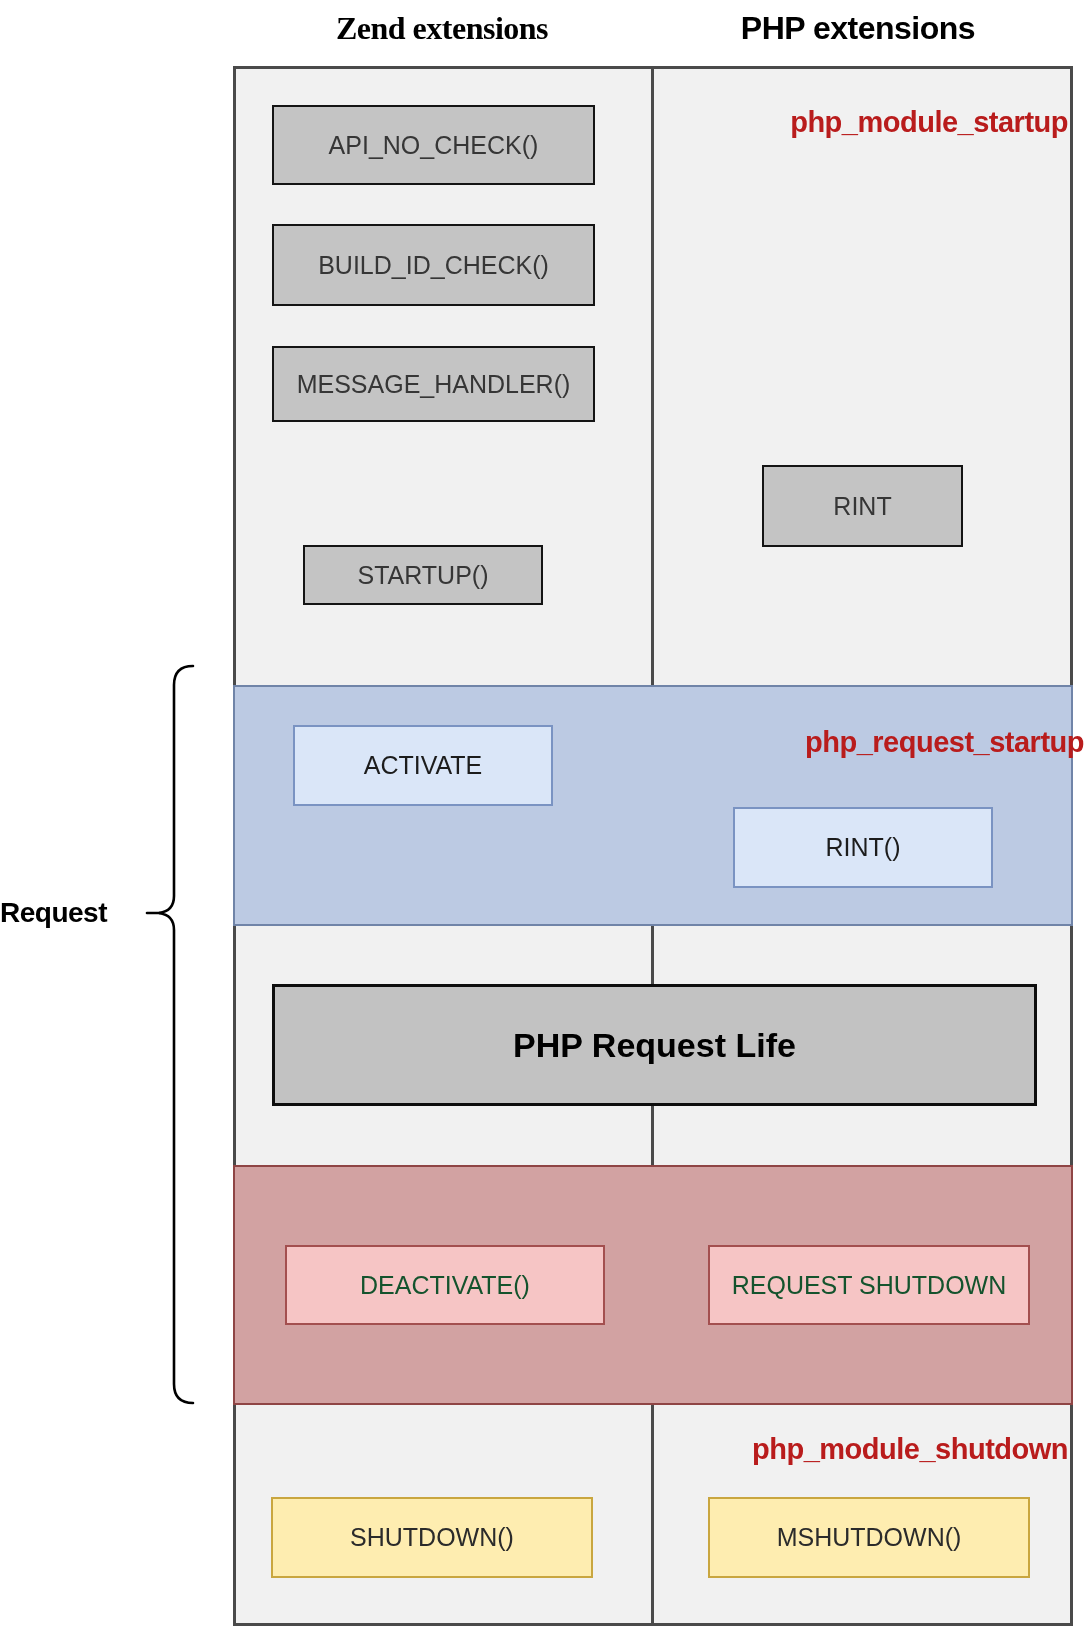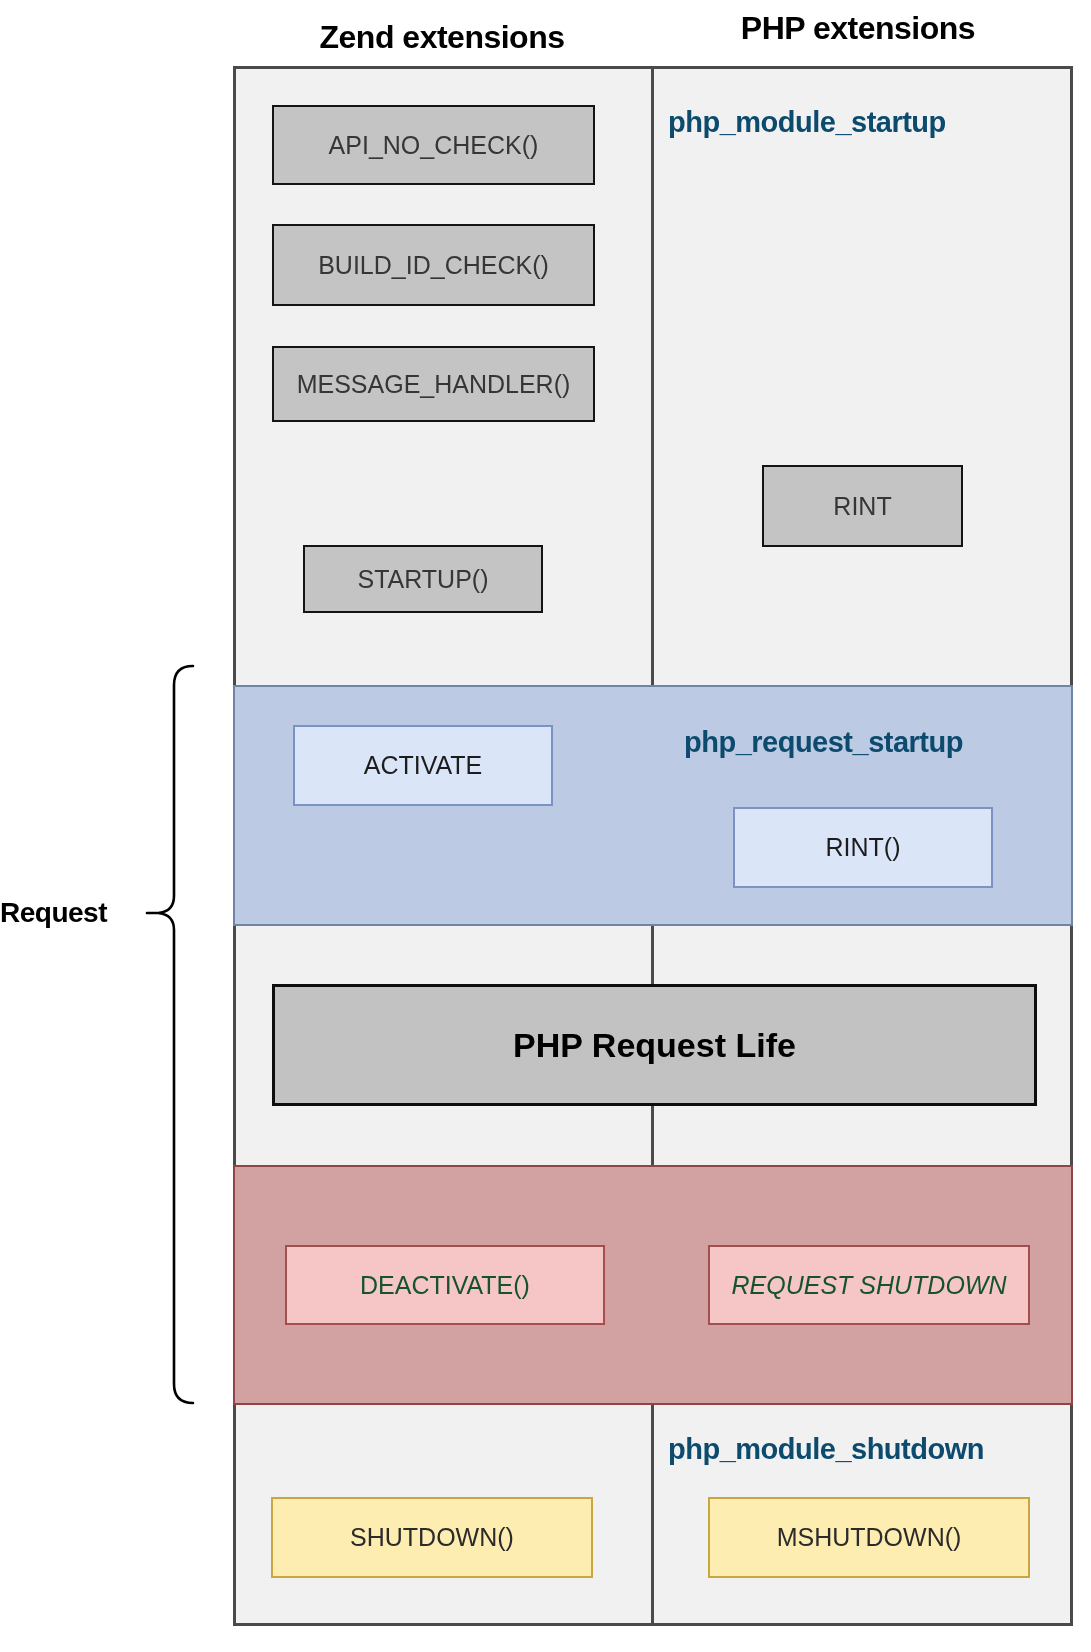--- a/index.html
+++ b/index.html
@@ -29,62 +29,62 @@
   }
   .box.gray{background:#c4c4c4;border:2px solid #141414;}
   .box.bluebox{background:#dae6f8;border:2px solid #7a93c2;color:#1c1c1c;}
   .box.pink{background:#f6c5c5;border:2px solid #a34f4f;color:#14532d;}
   .box.yellow{background:#feedb0;border:2px solid #c9a63f;color:#2b2b2b;}
   .box.big{
     background:#c2c2c2;border:3px solid #0d0d0d;
     font-size:34px;font-weight:bold;color:#000;
   }
   .collabel{
-    font-size:29px;font-weight:bold;color:#0c4a6e;
-    text-align:left;z-index:3;letter-spacing:-0.5px;
+    font-size:29px;font-weight:bold;color:#b91c1c;
+    text-align:right;z-index:3;letter-spacing:-0.5px;
   }
   .request-label{
     font-size:28px;font-weight:bold;color:#000;
     z-index:3;letter-spacing:-0.5px;
   }
   svg{display:block;}
 </style>
 </head>
 <body>
 
-<div class="abs hdr" style="left:242px;top:19px;width:400px;">Zend extensions</div>
+<div class="abs hdr" style="left:242px;top:10px;width:400px;font-family:Liberation Serif, serif;">Zend extensions</div>
 <div class="abs hdr" style="left:658px;top:10px;width:400px;">PHP extensions</div>
 
 <div class="abs container"></div>
 
 <div class="abs divider" style="top:66px;height:621px;"></div>
 <div class="abs divider" style="top:926px;height:60px;"></div>
 <div class="abs divider" style="top:1104px;height:63px;"></div>
 <div class="abs divider" style="top:1403px;height:223px;"></div>
 
 <div class="abs band blue"></div>
 <div class="abs band red"></div>
 
 <div class="abs collabel" style="left:668px;top:106px;width:400px;">php_module_startup</div>
 <div class="abs collabel" style="left:684px;top:726px;width:400px;">php_request_startup</div>
 <div class="abs collabel" style="left:668px;top:1433px;width:400px;">php_module_shutdown</div>
 
 <div class="abs box gray" style="left:272px;top:105px;width:323px;height:80px;">API_NO_CHECK()</div>
 <div class="abs box gray" style="left:272px;top:224px;width:323px;height:82px;">BUILD_ID_CHECK()</div>
 <div class="abs box gray" style="left:272px;top:346px;width:323px;height:76px;">MESSAGE_HANDLER()</div>
 <div class="abs box gray" style="left:762px;top:465px;width:201px;height:82px;">RINT</div>
-<div class="abs box gray" style="left:303px;top:545px;width:240px;height:68px;">STARTUP()</div>
+<div class="abs box gray" style="left:303px;top:545px;width:240px;height:60px;">STARTUP()</div>
 
 <div class="abs box bluebox" style="left:293px;top:725px;width:260px;height:81px;">ACTIVATE</div>
 <div class="abs box bluebox" style="left:733px;top:807px;width:260px;height:81px;">RINT()</div>
 
 <div class="abs box big" style="left:272px;top:984px;width:765px;height:122px;">PHP Request Life</div>
 
 <div class="abs box pink" style="left:285px;top:1245px;width:320px;height:80px;">DEACTIVATE()</div>
-<div class="abs box pink" style="left:708px;top:1245px;width:322px;height:80px;font-style:italic;">REQUEST SHUTDOWN</div>
+<div class="abs box pink" style="left:708px;top:1245px;width:322px;height:80px;">REQUEST SHUTDOWN</div>
 
 <div class="abs box yellow" style="left:271px;top:1497px;width:322px;height:81px;">SHUTDOWN()</div>
 <div class="abs box yellow" style="left:708px;top:1497px;width:322px;height:81px;">MSHUTDOWN()</div>
 
 <div class="abs request-label" style="left:0px;top:897px;width:148px;">Request</div>
 <svg class="abs" style="left:140px;top:650px;" width="62" height="770" viewBox="140 650 62 770">
   <path d="M 193 666
            Q 174 666 174 685
            L 174 896
            Q 174 911 159 913

